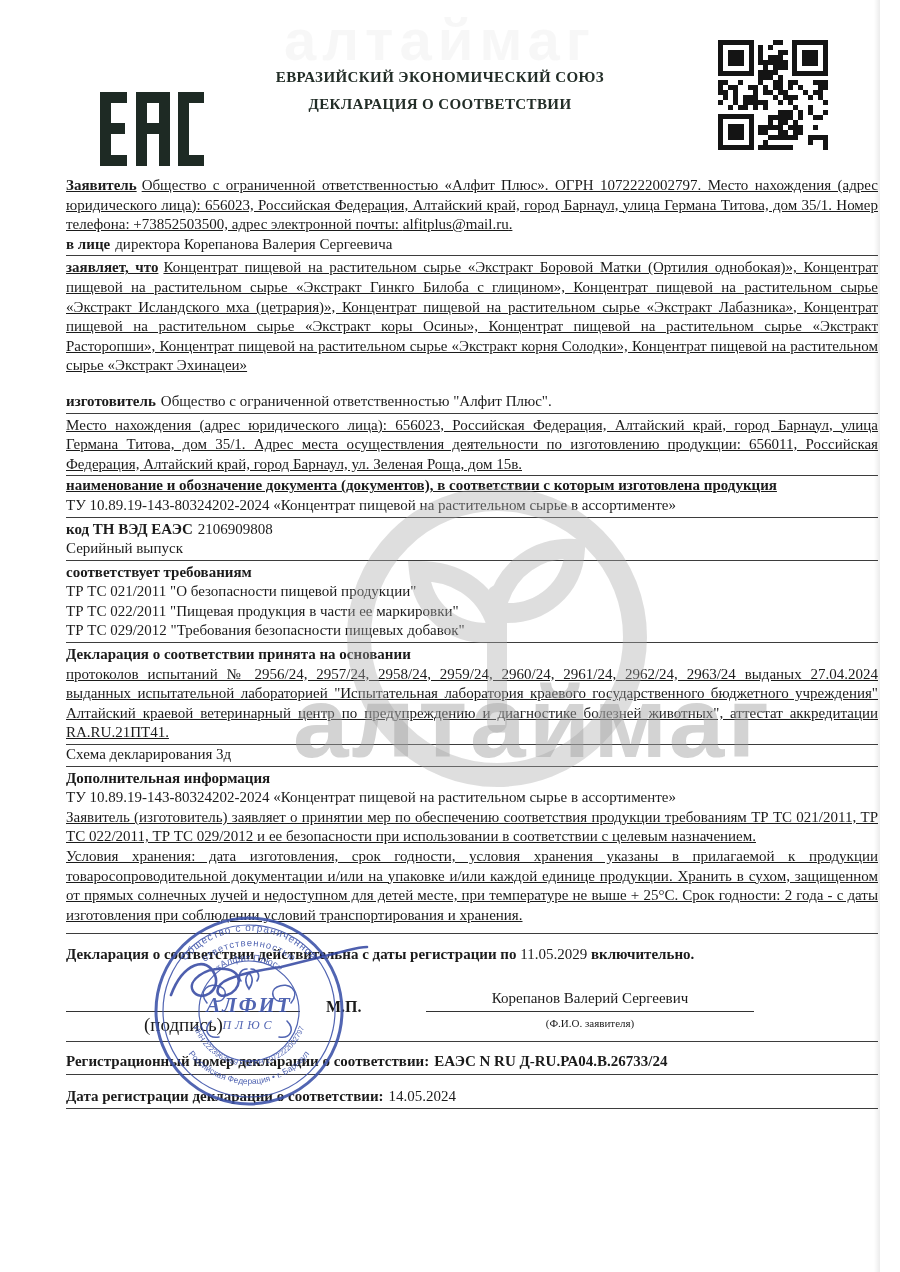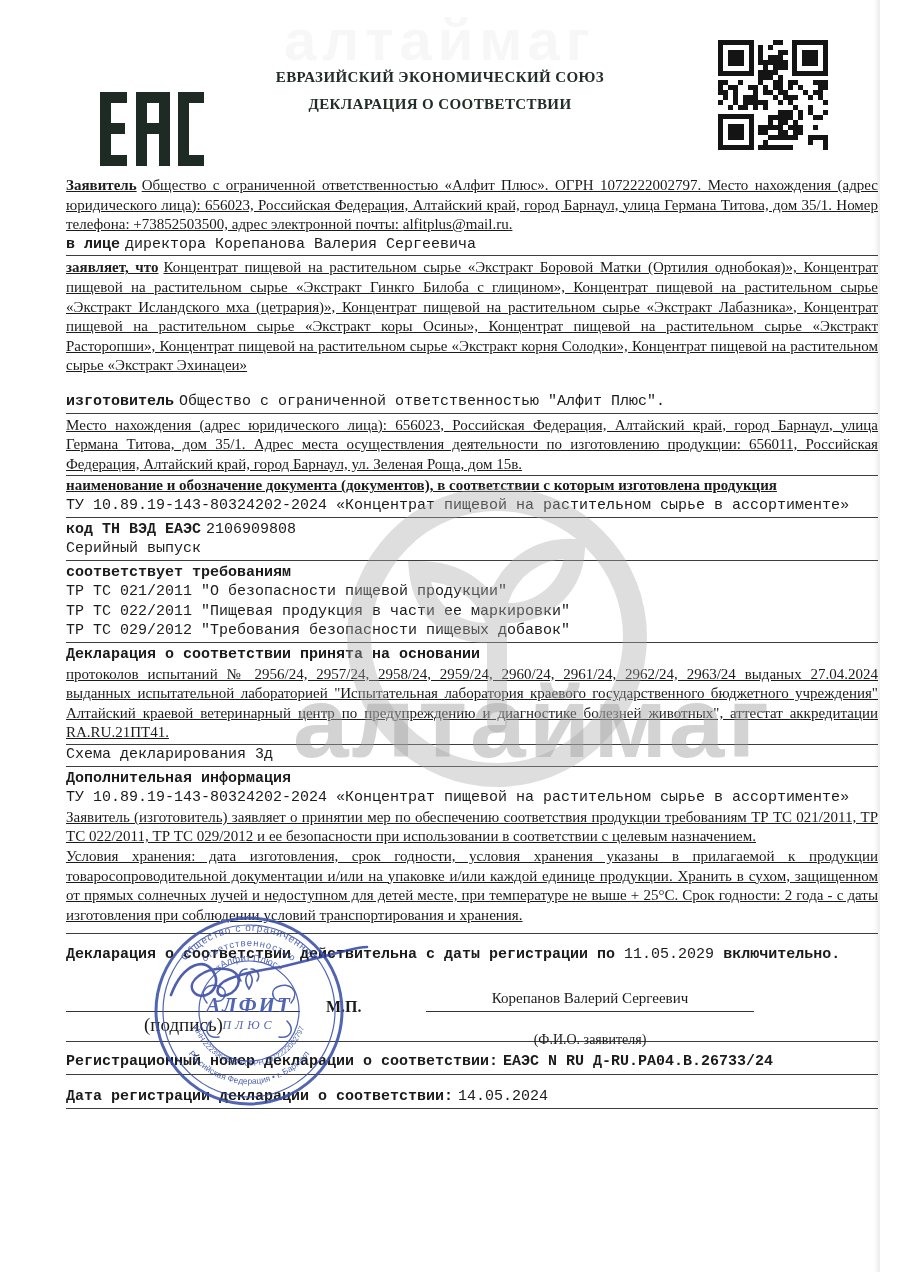--- a/index.html
+++ b/index.html
@@ -22,37 +22,37 @@
   .wm-brand{left:293px;top:672px;font-size:100px;font-weight:bold;color:#9e9e9e;
         opacity:.45;letter-spacing:3px;line-height:1;}
   .wm-tagline{left:308px;top:779px;font-size:38px;font-weight:bold;color:#a8a8a8;
         opacity:.45;letter-spacing:2px;line-height:1;}
 
   
   .content{position:absolute;left:66px;top:176px;width:812px;z-index:1;
         font-size:15px;line-height:19.6px;}
   .content p{margin:0;text-decoration:underline;}
   .jp{text-align:justify;}
-  .row{display:block;font-family:Liberation Mono, monospace;}
+  .row{display:block;}
   .bb{border-bottom:1.4px solid #3d3d3d;padding-bottom:1px;margin-bottom:2px;}
   .bt{border-top:1.4px solid #3d3d3d;padding-top:11px;}
   b.lbl{margin-right:5px;}
   .u{text-decoration:underline;}
   .sp16{height:16px;}
   .sp8{height:8px;}
   .bold{font-weight:bold;}
 
   
   .sig-row{position:relative;height:74px;margin-top:2px;}
   .sig-line-left{position:absolute;left:0;top:44px;width:234px;border-bottom:1.3px solid #333;}
   .sig-caption{position:absolute;left:78px;top:48px;font-size:19px;}
   .sig-mp{position:absolute;left:260px;top:30px;font-weight:bold;font-size:16px;}
   .sig-right{position:absolute;left:352px;top:22px;width:344px;text-align:center;}
   .sig-name{font-size:15px;border-bottom:1.3px solid #333;padding:0 14px 2px 14px;display:inline-block;min-width:300px;font-family:Liberation Serif, serif;}
-  .sig-fio{font-size:14px;margin-top:18px;}
+  .sig-fio{font-size:11px;margin-top:2px;}
   .stamp{position:absolute;left:83px;top:-56px;z-index:6;opacity:.88;}
 
   .reg-row{padding-top:10px;padding-bottom:2px;}
 </style>
 </head>
 <body>
 
 <div class="page">
 
   <div class="wm wm-top">алтаймаг</div>

